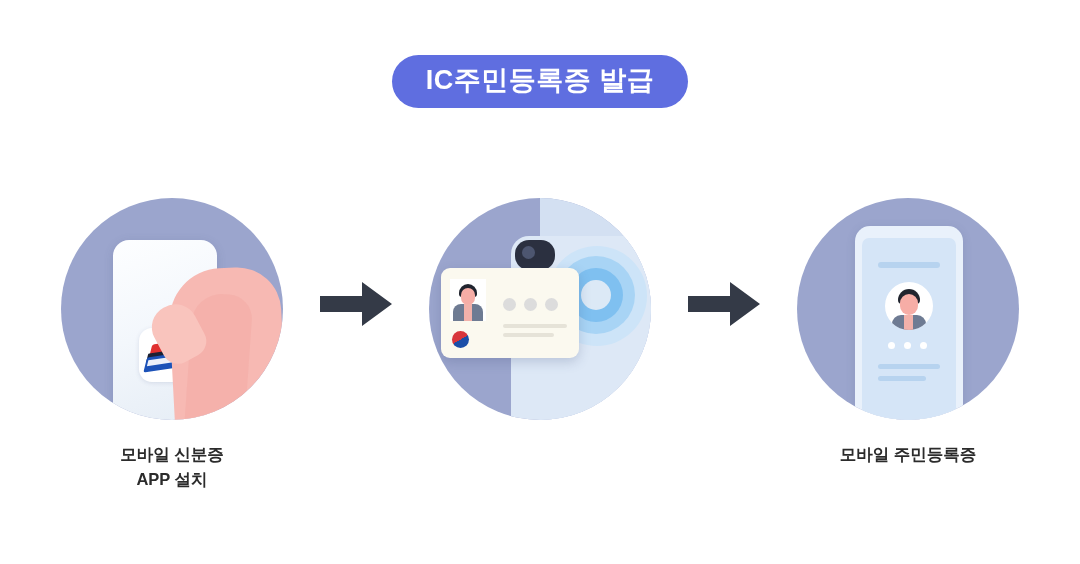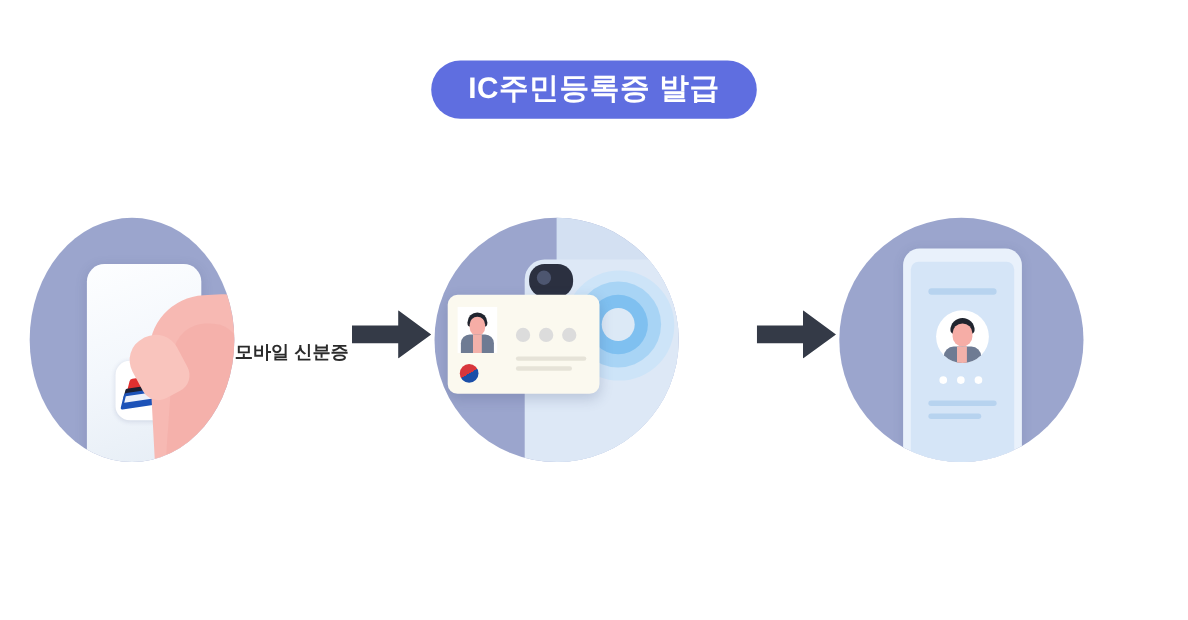--- a/index.html
+++ b/index.html
@@ -43,21 +43,21 @@
     top: 198px;
     left: 0;
     width: 1080px;
     display: flex;
     align-items: flex-start;
     justify-content: center;
   }
   .step {
     width: 290px;
     display: flex;
-    flex-direction: row;
+    flex-direction: column;
     align-items: center;
   }
   .arrow-cell {
     width: 78px;
     height: 212px;
     display: flex;
     align-items: center;
     justify-content: center;
     flex: 0 0 auto;
   }
@@ -403,20 +403,21 @@
           <div class="c1-card-dark"></div>
           <div class="c1-card-blue"></div>
         </div>
       </div>
       <div class="c1-hand"></div>
       <div class="c1-thumbshade"></div>
       <div class="c1-finger"></div>
     </div>
     <div class="caption">
       <span class="ln">모바일 신분증</span>
+      <span class="ln">APP 설치</span>
     </div>
   </div>
 
   <div class="arrow-cell">
     <svg class="arrow-ico" width="72" height="44" viewBox="0 0 72 44">
       <path d="M0 14 H42 V0 L72 22 L42 44 V30 H0 Z" fill="#343a47"></path>
     </svg>
   </div>
 
   <div class="step">
@@ -473,16 +474,17 @@
           <span></span>
           <span></span>
         </div>
         <div class="c3-lines">
           <i></i>
           <i></i>
         </div>
       </div>
     </div>
     <div class="caption">
+      <span class="ln">모바일 주민등록증</span>
     </div>
   </div>
 
 </div>
 
 </body></html>

